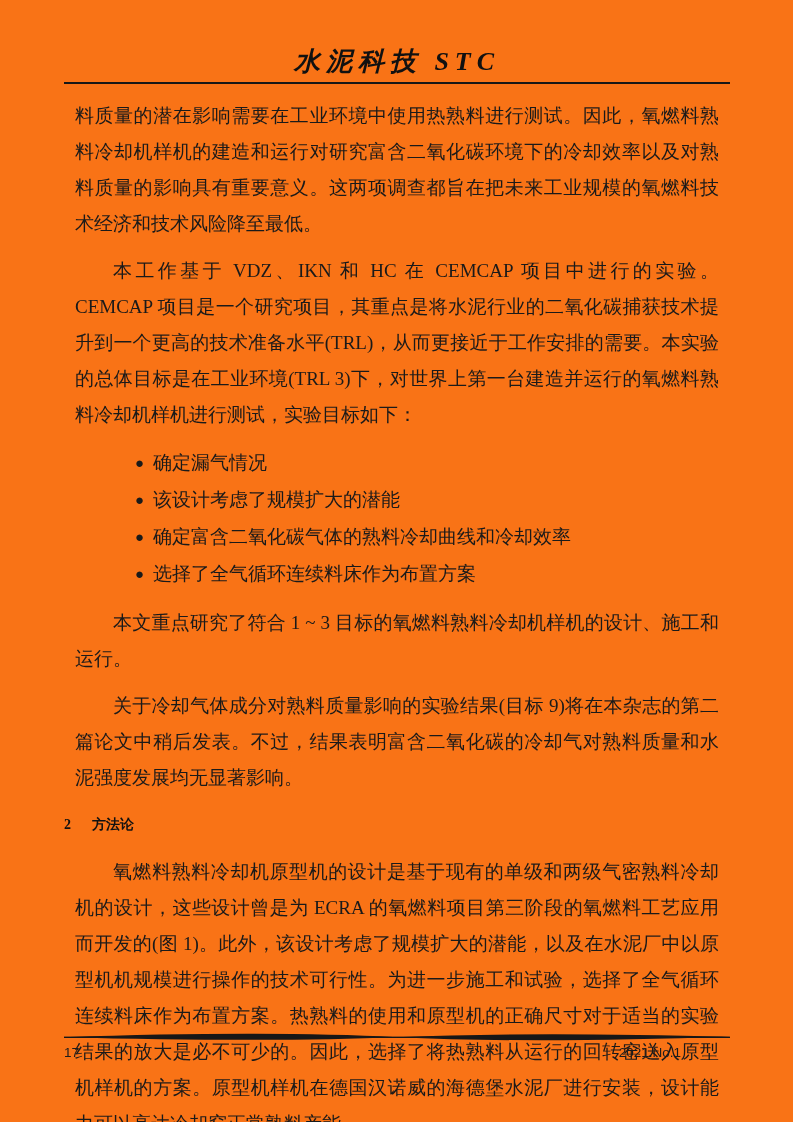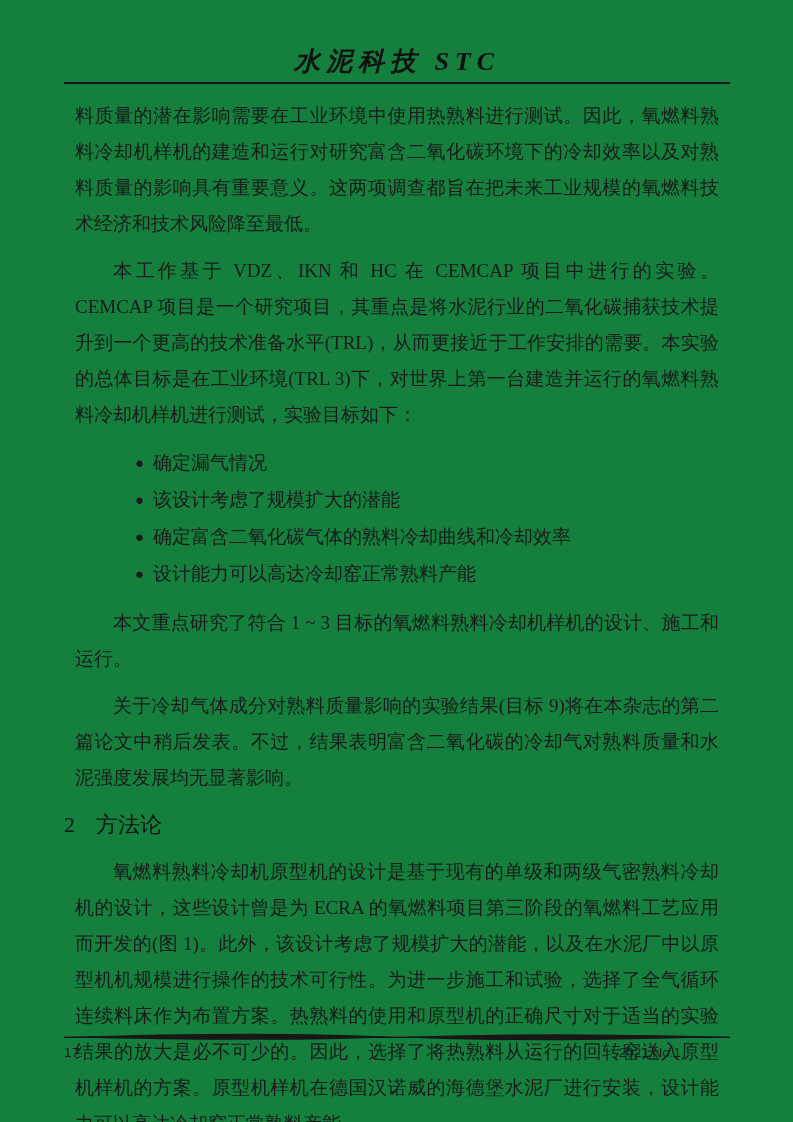--- a/index.html
+++ b/index.html
@@ -1,20 +1,20 @@
 <!DOCTYPE html>
 <html><head>
 <meta charset="utf-8">
 <style>
   html, body { margin: 0; padding: 0; background: #ffffff; }
   .page {
     position: relative;
     width: 793px;
     height: 1122px;
-    background: #15803d;
+    background: #f97316;
     color: #161616;
     font-family: "Liberation Serif", "DejaVu Serif", serif;
     overflow: hidden;
   }
 
   
   .header {
     position: absolute;
     top: 44px;
     left: 64px;
@@ -60,22 +60,22 @@
   ul.bullet-list li { line-height: 36px; }
   .bullet-glyph {
     font-size: 15px;
     margin-right: 9px;
     position: relative;
     top: -1px;
   }
 
   h2.section-heading {
     margin: 2px 0 2px 0;
-    font-size: 22px;
-    font-weight: normal;
+    font-size: 14px;
+    font-weight: bold;
     line-height: 36px;
     color: #111;
   }
   .section-number { display: inline-block; }
   .section-title { display: inline-block; margin-left: 21px; }
 
   
   .footer {
     position: absolute;
     left: 64px;
@@ -123,21 +123,21 @@
       <li>
         <span class="bullet-glyph">●</span><span>确定漏气情况</span>
       </li>
       <li>
         <span class="bullet-glyph">●</span><span>该设计考虑了规模扩大的潜能</span>
       </li>
       <li>
         <span class="bullet-glyph">●</span><span>确定富含二氧化碳气体的熟料冷却曲线和冷却效率</span>
       </li>
       <li>
-        <span class="bullet-glyph">●</span><span>设计能力可以高达冷却窑正常熟料产能</span>
+        <span class="bullet-glyph">●</span><span>选择了全气循环连续料床作为布置方案</span>
       </li>
     </ul>
 
     <p>本文重点研究了符合 1 ~ 3 目标的氧燃料熟料冷却机样机的设计、施工和运行。</p>
 
     <p>关于冷却气体成分对熟料质量影响的实验结果(目标 9)将在本杂志的第二篇论文中稍后发表。不过，结果表明富含二氧化碳的冷却气对熟料质量和水泥强度发展均无显著影响。</p>
 
     <h2 class="section-heading">
       <span class="section-number">2</span><span class="section-title">方法论</span>
     </h2>

